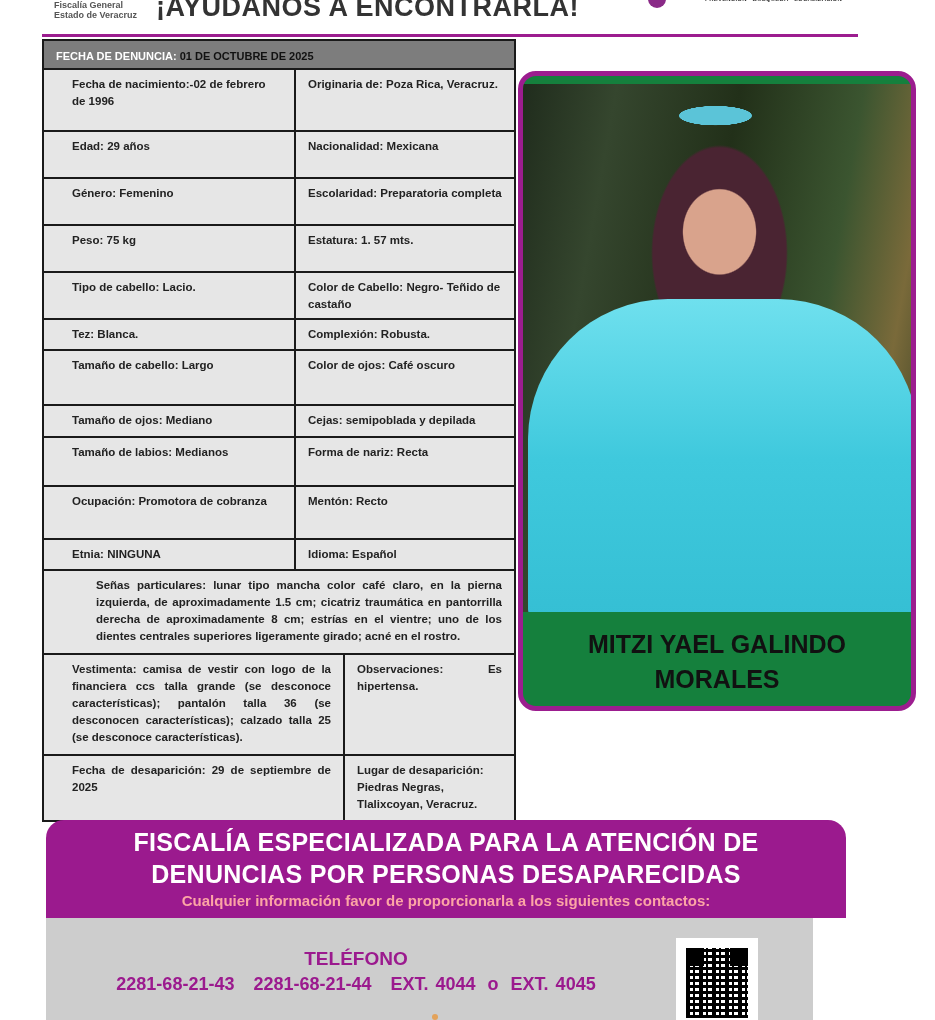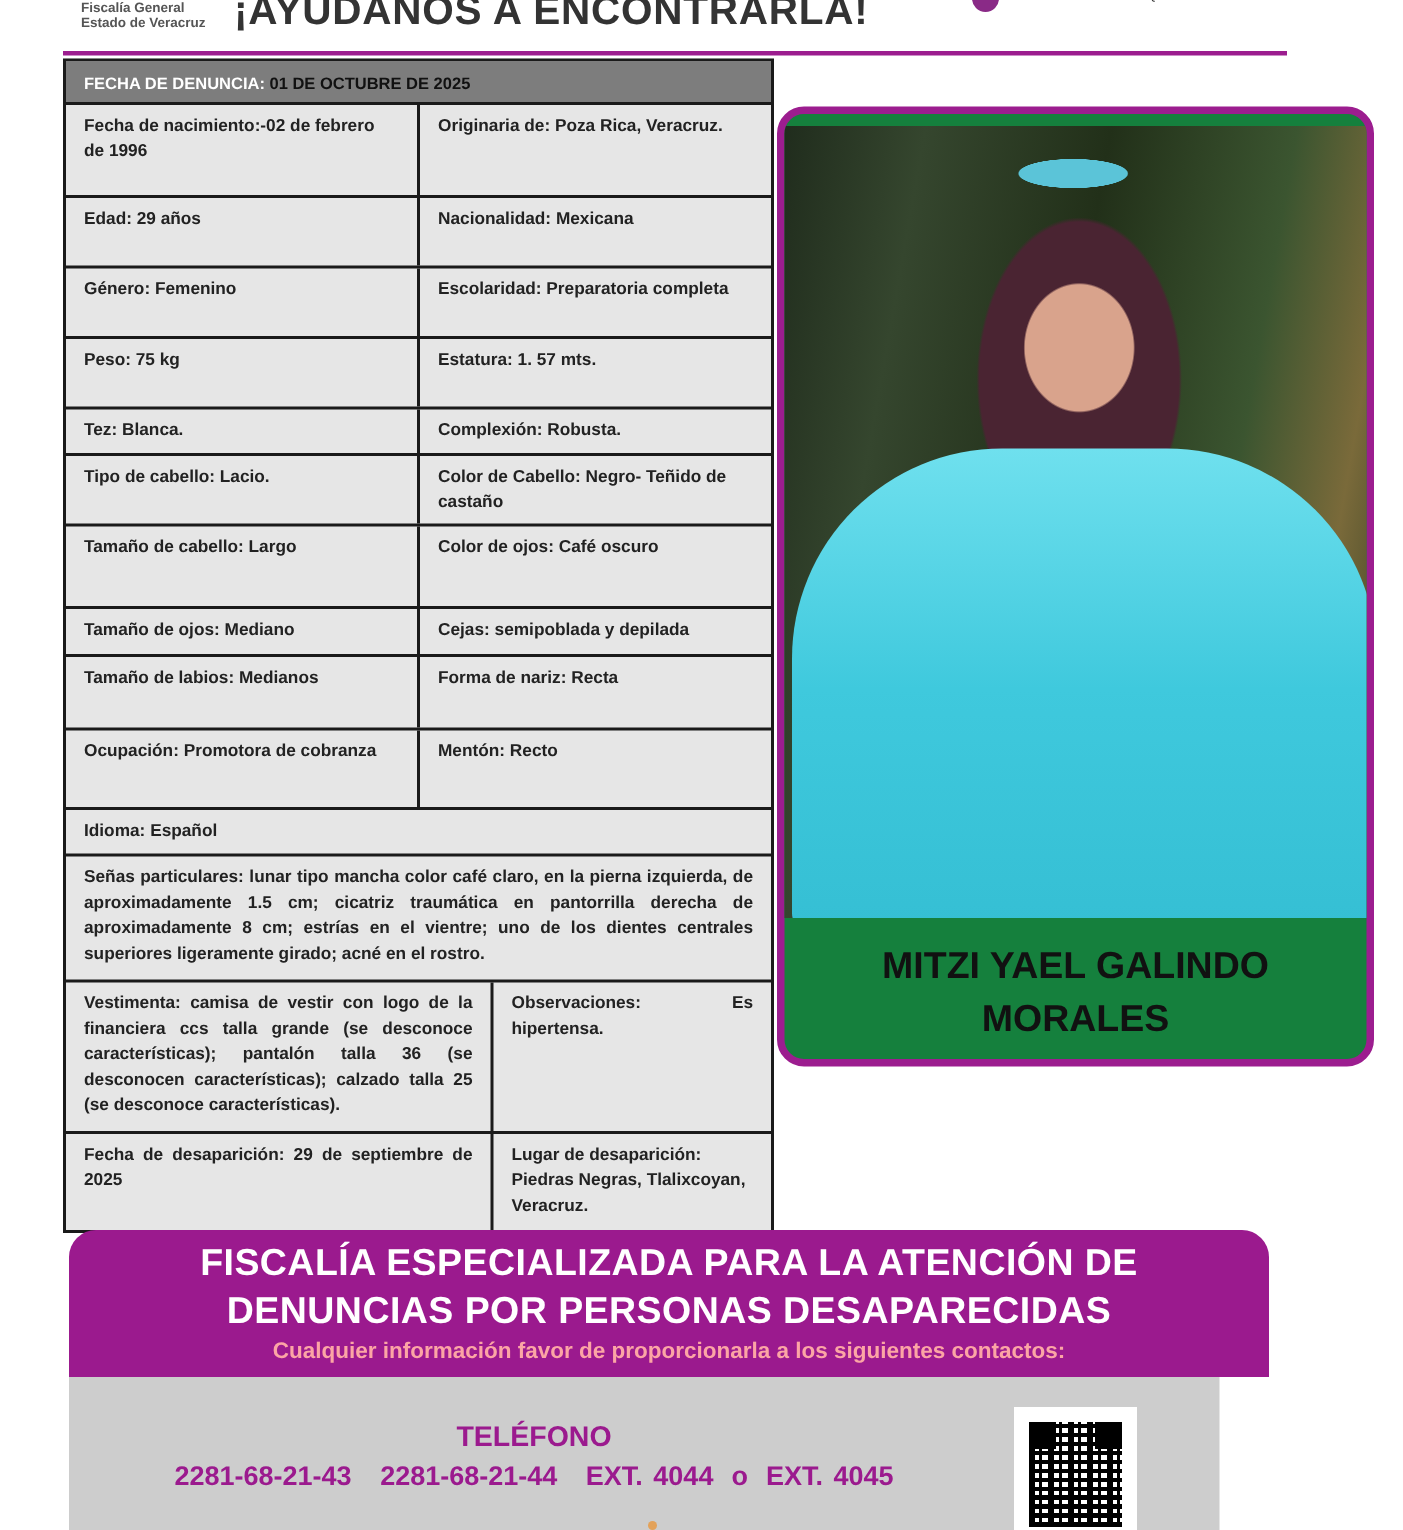--- a/index.html
+++ b/index.html
@@ -11,27 +11,27 @@
   .hdr-org span { display: block; }
   .hdr-title { position: absolute; left: 156px; top: -8px; font-size: 27px; font-weight: bold; color: #333; letter-spacing: 0.5px; font-family: "Liberation Sans", sans-serif; }
   .hdr-heart { position: absolute; left: 648px; top: -8px; width: 18px; height: 16px; background: #8a2a87; border-radius: 0 0 9px 9px; }
   .hdr-tagline { position: absolute; left: 705px; top: -4px; font-size: 6px; font-weight: bold; color: #333; letter-spacing: 0.2px; }
   .hdr-rule { position: absolute; left: 42px; top: 34px; width: 816px; height: 3px; background: #9c1d8f; }
 
   
   .sheet { position: absolute; left: 42px; top: 39px; width: 474px; border: 2px solid #1a1a1a; background: #e6e6e6; }
   .sheet-head { background: #7d7d7d; height: 29px; border-bottom: 2px solid #1a1a1a; font-size: 11px; font-weight: bold; padding: 9px 12px 0; color: #fff; }
   .sheet-head .val { color: #111; }
-  .row { display: flex; border-bottom: 2px solid #1a1a1a; }
+  .row { display: flex; border-bottom: 2px solid #1a1a1a; padding-left: 16px; }
   .row:last-child { border-bottom: none; }
   .cell { font-size: 11.5px; font-weight: bold; color: #222; line-height: 17px; padding: 6px 12px; }
   .cell.l { width: 236px; border-right: 2px solid #1a1a1a; }
   .cell.r { flex: 1; }
   .cell.l2 { width: 285px; border-right: 2px solid #1a1a1a; text-align: justify; }
-  .cell.full { flex: 1; text-align: justify; }
+  .cell.full { flex: 1; text-align: justify; margin-left: 24px; }
   .obs { display: flex; justify-content: space-between; }
 
   
   .card { position: absolute; left: 518px; top: 71px; width: 398px; height: 640px; border: 5px solid #9c1d8f; border-radius: 18px; overflow: hidden; background: #15803d; }
   .photo { position: absolute; left: -5px; top: 8px; width: 403px; height: 528px; overflow: hidden;
     background:
       radial-gradient(ellipse 60px 70px at 50% 28%, #d9a38c 0 60%, transparent 62%),
       radial-gradient(ellipse 95px 150px at 50% 32%, #4a2432 0 70%, transparent 72%),
       radial-gradient(ellipse 45px 12px at 49% 6%, #5bc4d8 0 80%, transparent 82%),
       linear-gradient(100deg, #1f2b1c 0%, #35462e 20%, #223019 45%, #3b5530 70%, #7a6a3a 85%, #2e3a22 100%);
@@ -85,45 +85,46 @@
     <div class="cell r">Nacionalidad: Mexicana</div>
   </div>
   <div class="row" style="height:47px">
     <div class="cell l">Género: Femenino</div>
     <div class="cell r">Escolaridad: Preparatoria completa</div>
   </div>
   <div class="row" style="height:47px">
     <div class="cell l">Peso: 75 kg</div>
     <div class="cell r">Estatura: 1. 57 mts.</div>
   </div>
+  <div class="row" style="height:47px">
+    <div class="cell l">Tipo de cabello: Lacio.</div>
+    <div class="cell r">Color de Cabello: Negro- Teñido de castaño</div>
+  </div>
   <div class="row" style="height:31px">
     <div class="cell l">Tez: Blanca.</div>
     <div class="cell r">Complexión: Robusta.</div>
-  </div>
-  <div class="row" style="height:47px">
-    <div class="cell l">Tipo de cabello: Lacio.</div>
-    <div class="cell r">Color de Cabello: Negro- Teñido de castaño</div>
   </div>
   <div class="row" style="height:55px">
     <div class="cell l">Tamaño de cabello: Largo</div>
     <div class="cell r">Color de ojos: Café oscuro</div>
   </div>
   <div class="row" style="height:32px">
     <div class="cell l">Tamaño de ojos: Mediano</div>
     <div class="cell r">Cejas: semipoblada y depilada</div>
   </div>
   <div class="row" style="height:49px">
     <div class="cell l">Tamaño de labios: Medianos</div>
     <div class="cell r">Forma de nariz: Recta</div>
   </div>
   <div class="row" style="height:53px">
     <div class="cell l">Ocupación:  Promotora de cobranza</div>
     <div class="cell r">Mentón: Recto</div>
   </div>
   <div class="row" style="height:31px">
+    <div class="cell l">Etnia: NINGUNA</div>
     <div class="cell r">Idioma: Español</div>
   </div>
   <div class="row" style="height:84px">
     <div class="cell full">Señas particulares: lunar tipo mancha color café claro, en la pierna izquierda, de aproximadamente 1.5 cm; cicatriz traumática en pantorrilla derecha de aproximadamente 8 cm; estrías en el vientre; uno de los dientes centrales superiores ligeramente girado; acné en el rostro.</div>
   </div>
   <div class="row" style="height:101px">
     <div class="cell l2">Vestimenta: camisa de vestir con logo de la financiera ccs talla grande (se desconoce características); pantalón talla 36 (se desconocen características); calzado talla 25 (se desconoce características).</div>
     <div class="cell r">
       <div class="obs">
         <span>Observaciones:</span>

